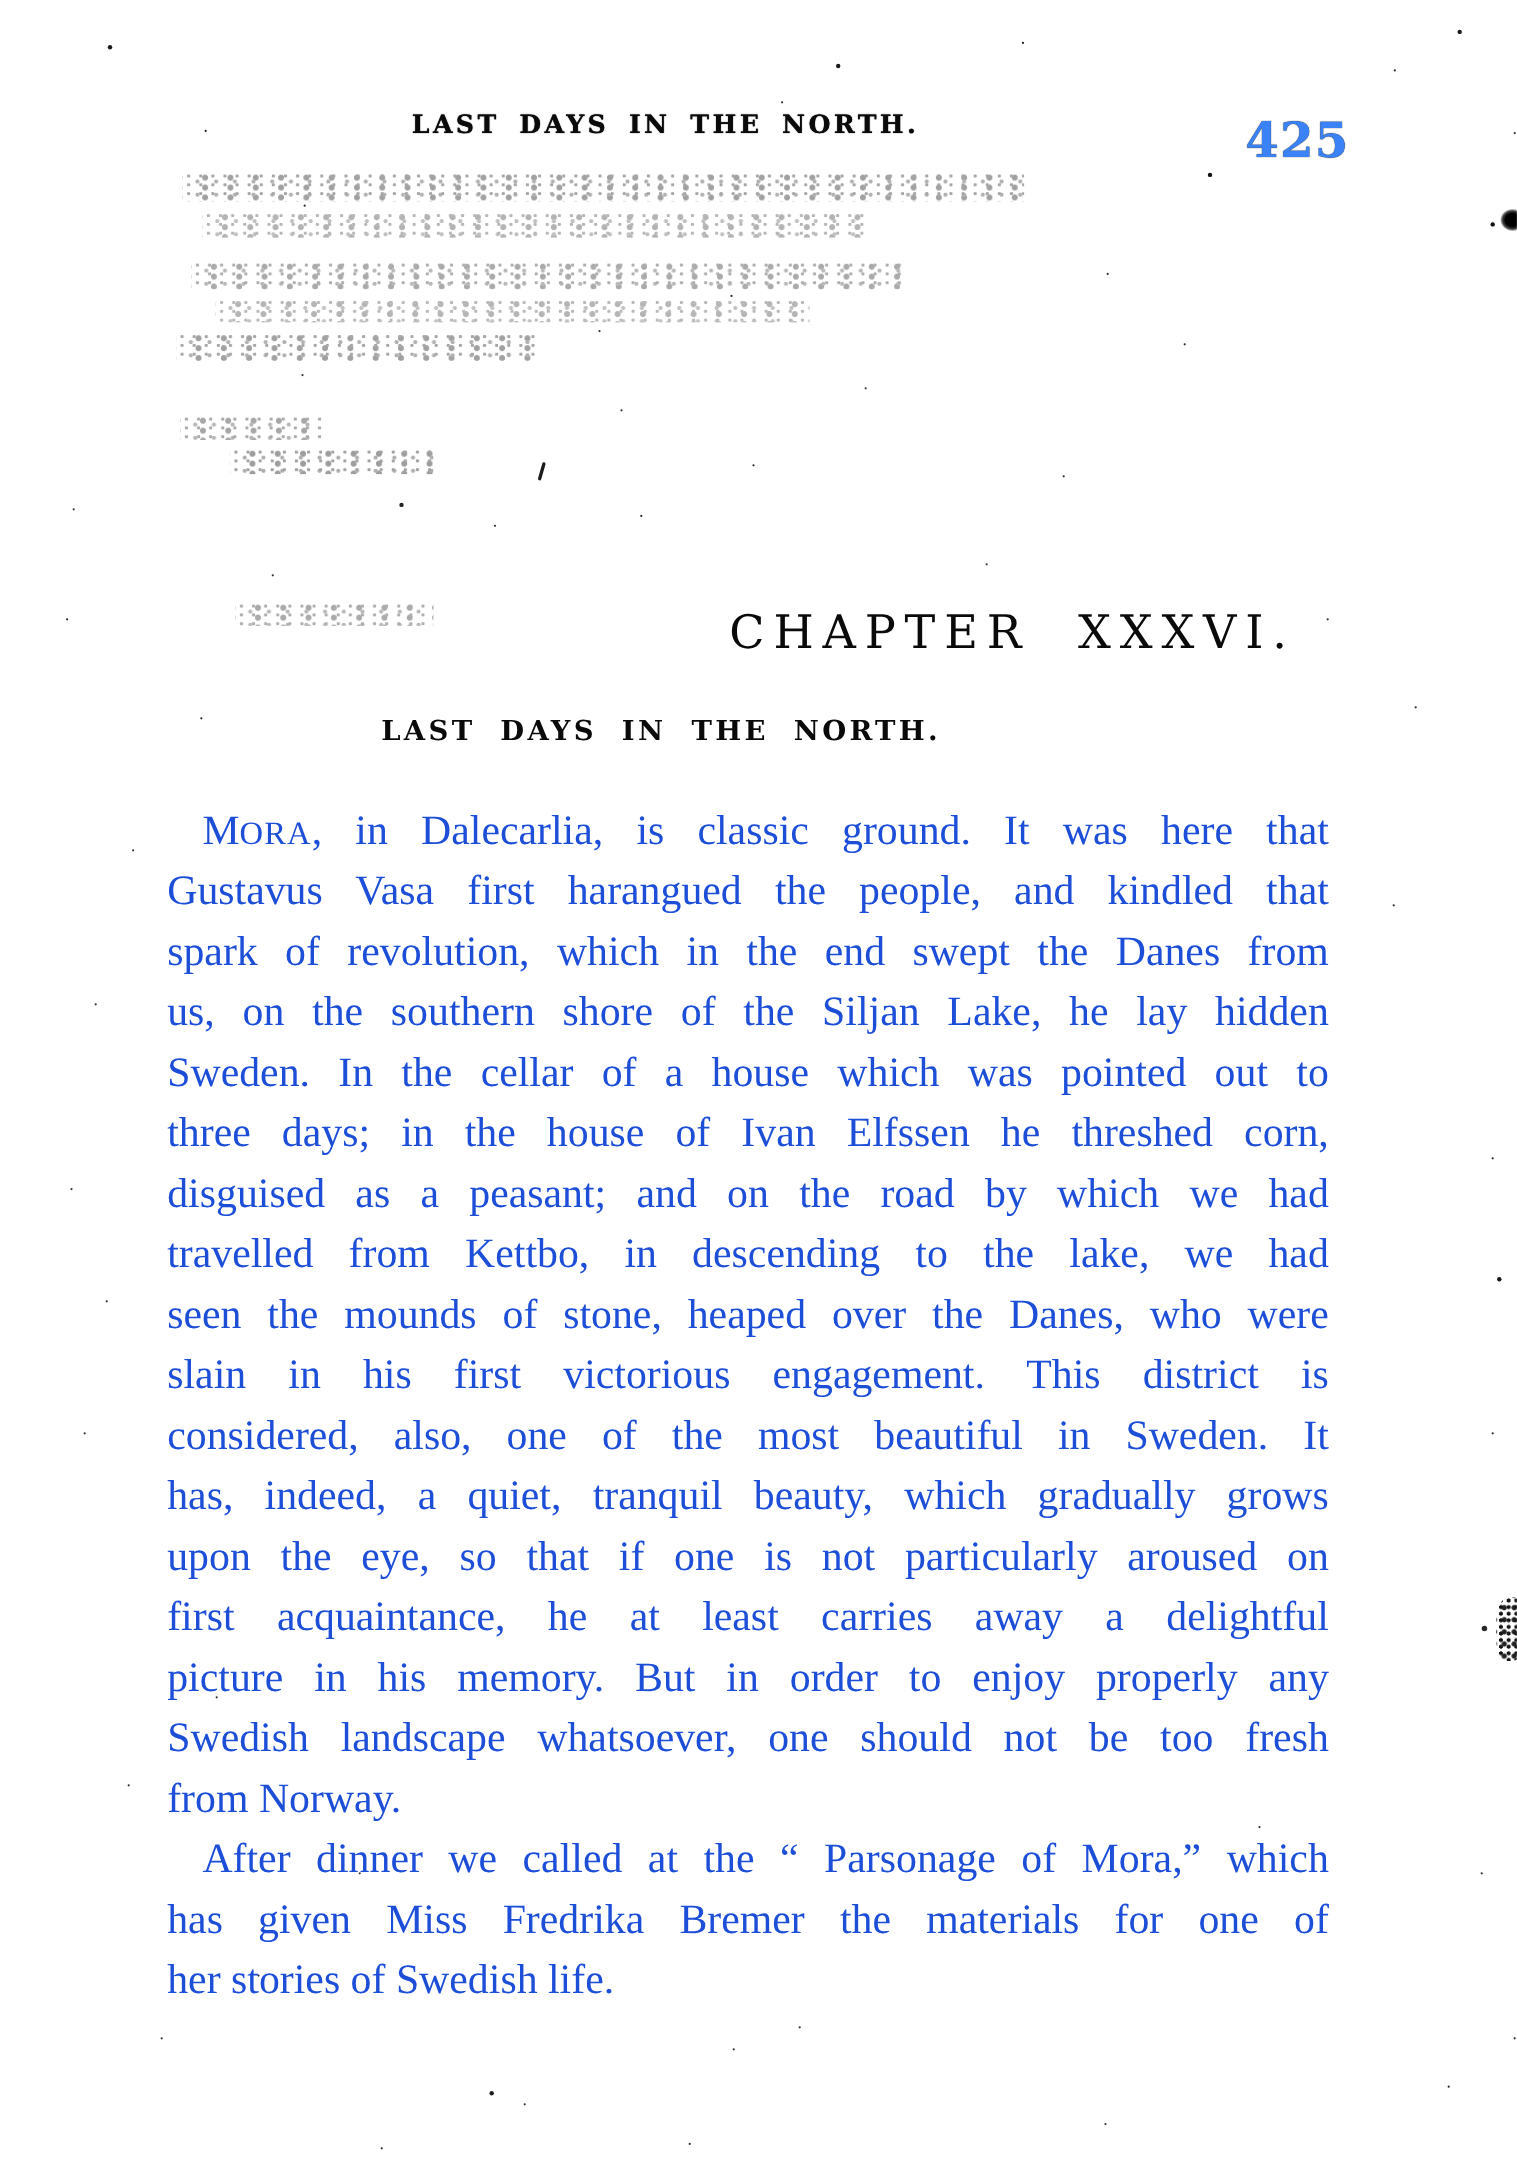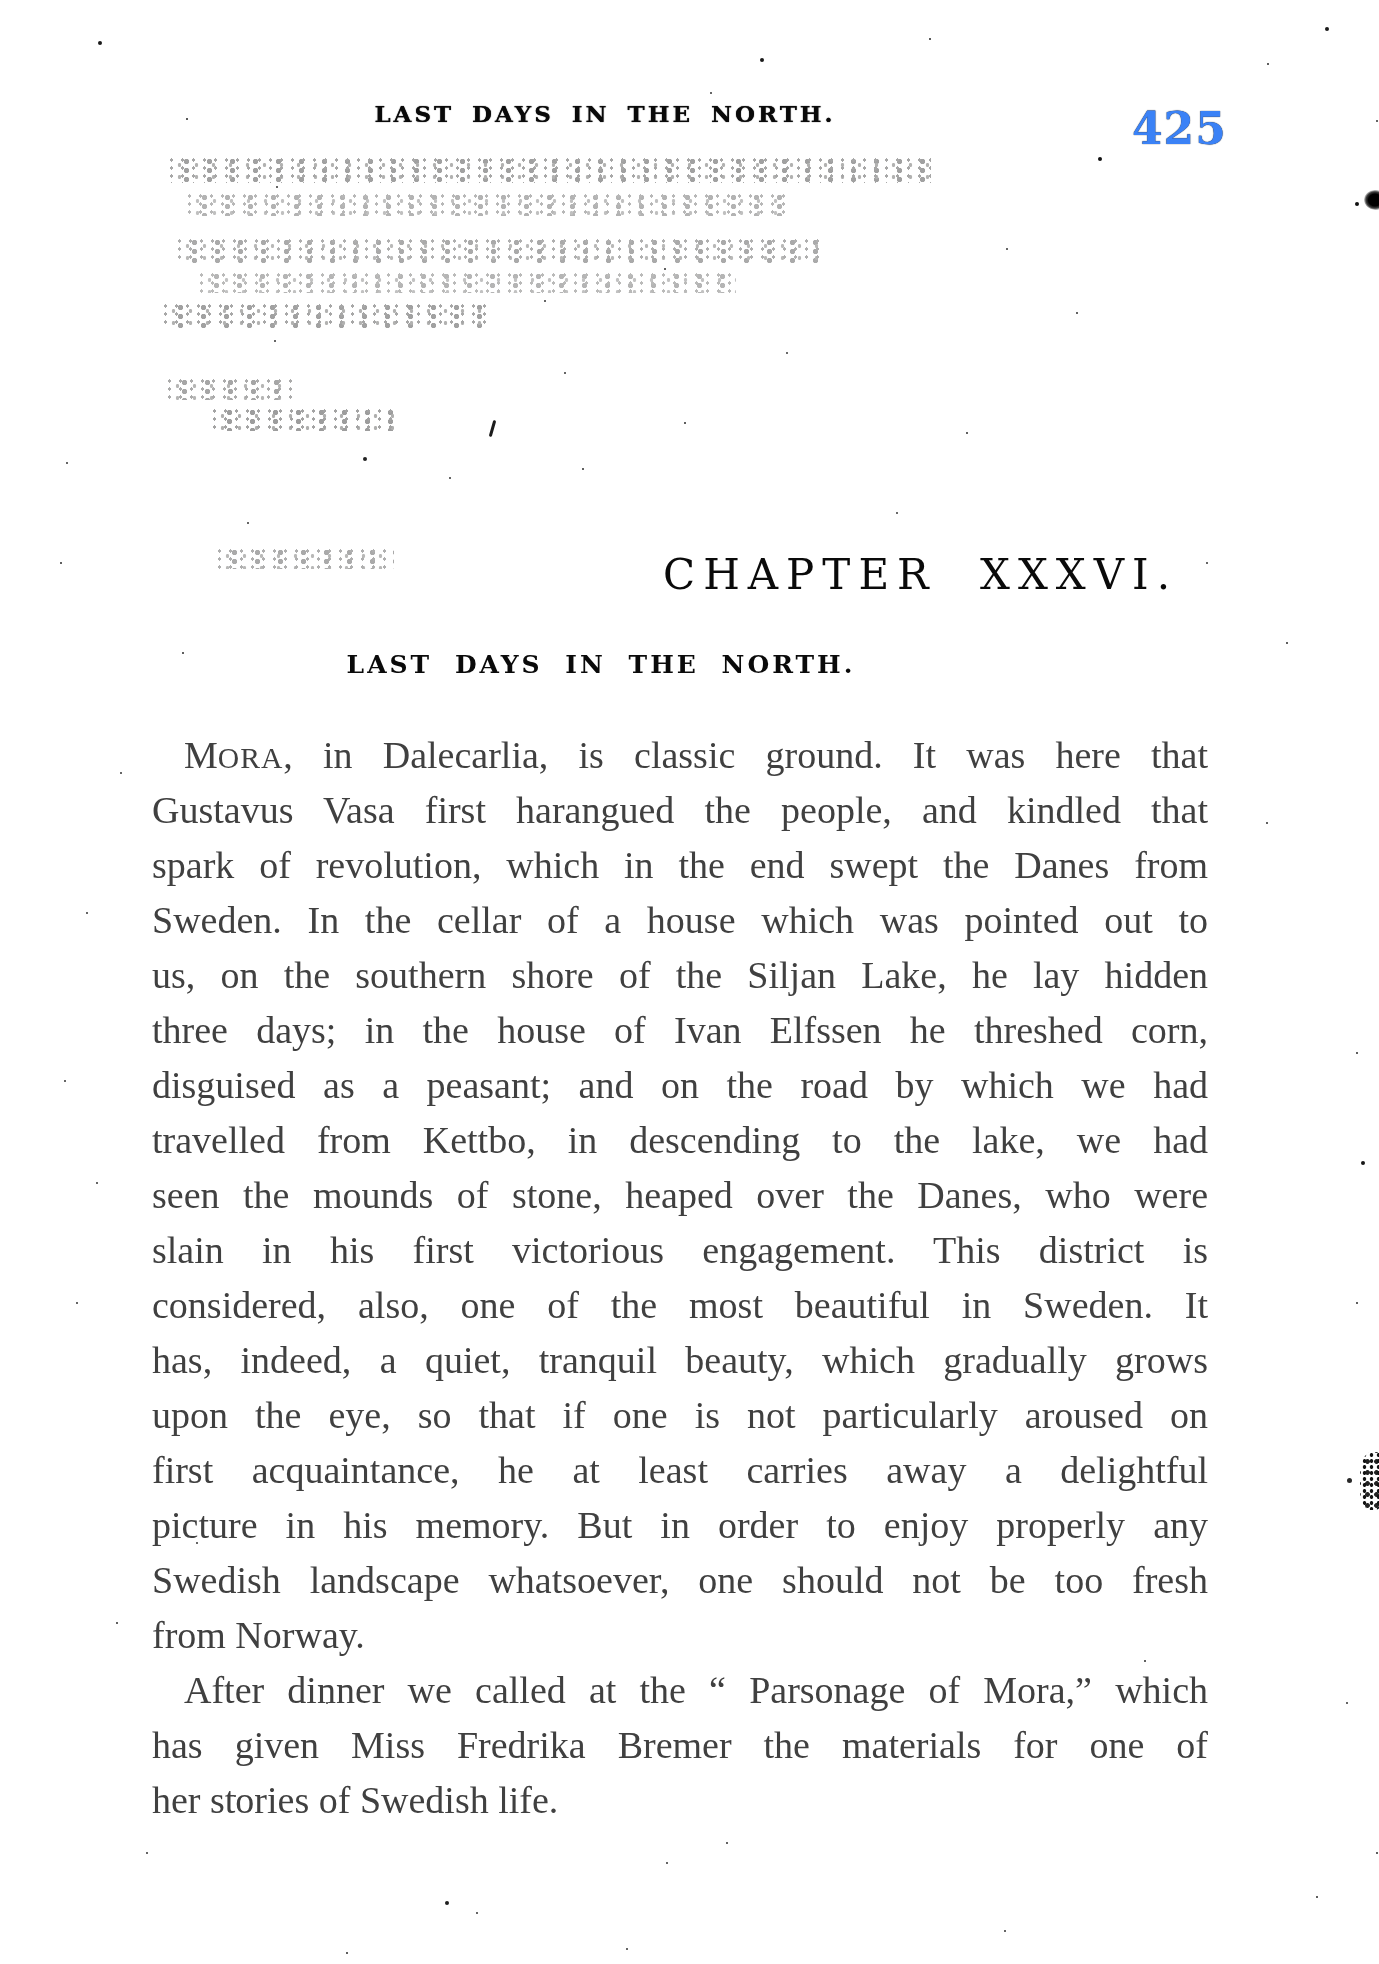--- a/index.html
+++ b/index.html
@@ -55,21 +55,21 @@
     letter-spacing:3px;
     word-spacing:11px;
     color:#0a0a0a;
   }
 
   
   .body-text{
     position:absolute;top:728px;left:128px;width:1056px;
     font-size:38px;
     line-height:55px;
-    color:#404040;
+    color:#1d4ed8;
   }
   .line{
     height:55px;
     white-space:nowrap;
     text-align:justify;
   }
   .line.j{text-align-last:justify;}
   .line.indent{text-indent:32px;}
   .lead-cap{font-size:1em;}
   .lead-sc{font-size:0.78em;letter-spacing:1px;}
@@ -176,22 +176,22 @@
   <div class="page-number">425</div>
 
   <div class="chapter-heading">CHAPTER XXXVI.</div>
   <div class="chapter-subtitle">LAST DAYS IN THE NORTH.</div>
 
   <div class="body-text">
       <div>
         <div class="line j indent"><span class="lead-cap">M</span><span class="lead-sc">ORA</span>, in Dalecarlia, is classic ground.  It was here that</div>
         <div class="line j">Gustavus Vasa first harangued the people, and kindled that</div>
         <div class="line j">spark of revolution, which in the end swept the Danes from</div>
+        <div class="line j">us, on the southern shore of the Siljan Lake, he lay hidden</div>
         <div class="line j">Sweden.  In the cellar of a house which was pointed out to</div>
-        <div class="line j">us, on the southern shore of the Siljan Lake, he lay hidden</div>
         <div class="line j">three days; in the house of Ivan Elfssen he threshed corn,</div>
         <div class="line j">disguised as a peasant; and on the road by which we had</div>
         <div class="line j">travelled from Kettbo, in descending to the lake, we had</div>
         <div class="line j">seen the mounds of stone, heaped over the Danes, who were</div>
         <div class="line j">slain in his first victorious engagement.  This district is</div>
         <div class="line j">considered, also, one of the most beautiful in Sweden.  It</div>
         <div class="line j">has, indeed, a quiet, tranquil beauty, which gradually grows</div>
         <div class="line j">upon the eye, so that if one is not particularly aroused on</div>
         <div class="line j">first acquaintance, he at least carries away a delightful</div>
         <div class="line j">picture in his memory.  But in order to enjoy properly any</div>

